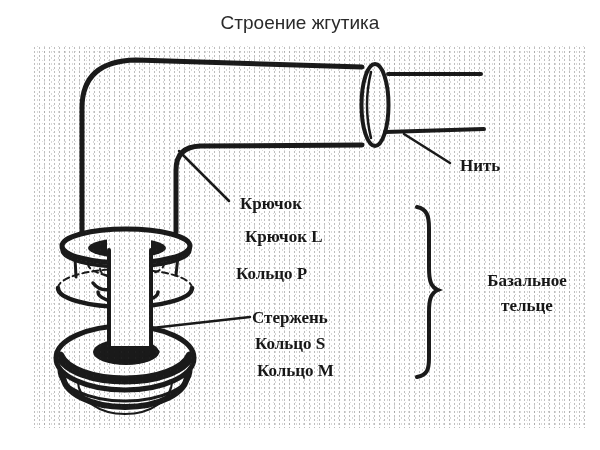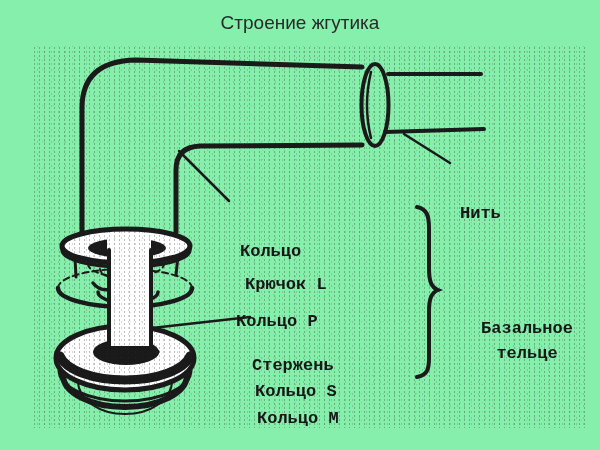--- a/index.html
+++ b/index.html
@@ -1,29 +1,29 @@
 <!DOCTYPE html>
 <html><head>
 <meta charset="utf-8">
 <style>
   html,body { margin:0; padding:0; background:#e8e8e8; }
   .screen {
     position:relative; width:600px; height:450px;
-    background:#86efac; overflow:hidden;
+    background:#ffffff; overflow:hidden;
     font-family:"Liberation Serif", serif;
   }
   .title {
     position:absolute; left:0; top:12px; width:600px;
     text-align:center; font-family:"Liberation Sans", sans-serif;
     font-size:19px; color:#2a2a2a; z-index:3;
   }
   .lbl {
     position:absolute; z-index:3; color:#171717;
-    font-family:Liberation Mono, monospace;
-    font-weight:bold; font-size:17px; white-space:nowrap;margin-top:48px;
+    font-family:Liberation Serif, serif;
+    font-weight:bold; font-size:17px; white-space:nowrap;
   }
   .lbl.wrap { white-space:normal; text-align:center; line-height:25px; }
   svg.draw { position:absolute; left:0; top:0; z-index:2; }
   
   .noise {
     position:absolute; left:32px; top:46px; width:556px; height:382px;
     z-index:5; pointer-events:none; opacity:0.5;
     background-image:
       radial-gradient(rgba(20,20,20,0.55) 0.7px, transparent 0.8px),
       radial-gradient(rgba(60,60,60,0.40) 0.6px, transparent 0.7px),
@@ -91,21 +91,21 @@
       <path d="M 179,151 L 229,201"></path>
       <path d="M 404,134 L 450,163"></path>
       <path d="M 152,328 L 250,317"></path>
     </g>
 
     <path stroke-width="4" d="M 417,207 C 427,209 429,216 429,228 L 429,268 C 429,281 431,287 438,290
              C 431,293 429,299 429,312 L 429,358 C 429,370 427,375 417,377"></path>
   </svg>
 
   <div class="lbl" style="left:460px; top:156px;">Нить</div>
-  <div class="lbl" style="left:240px; top:194px;">Кольцо</div>
+  <div class="lbl" style="left:240px; top:194px;">Крючок</div>
   <div class="lbl" style="left:245px; top:227px;">Крючок L</div>
   <div class="lbl" style="left:236px; top:264px;">Кольцо P</div>
   <div class="lbl" style="left:252px; top:308px;">Стержень</div>
   <div class="lbl" style="left:255px; top:334px;">Кольцо S</div>
   <div class="lbl" style="left:257px; top:361px;">Кольцо M</div>
   <div class="lbl wrap" style="left:472px; top:268px; width:110px;">Базальное тельце</div>
 
   <div class="noise"></div>
 </div>
 

